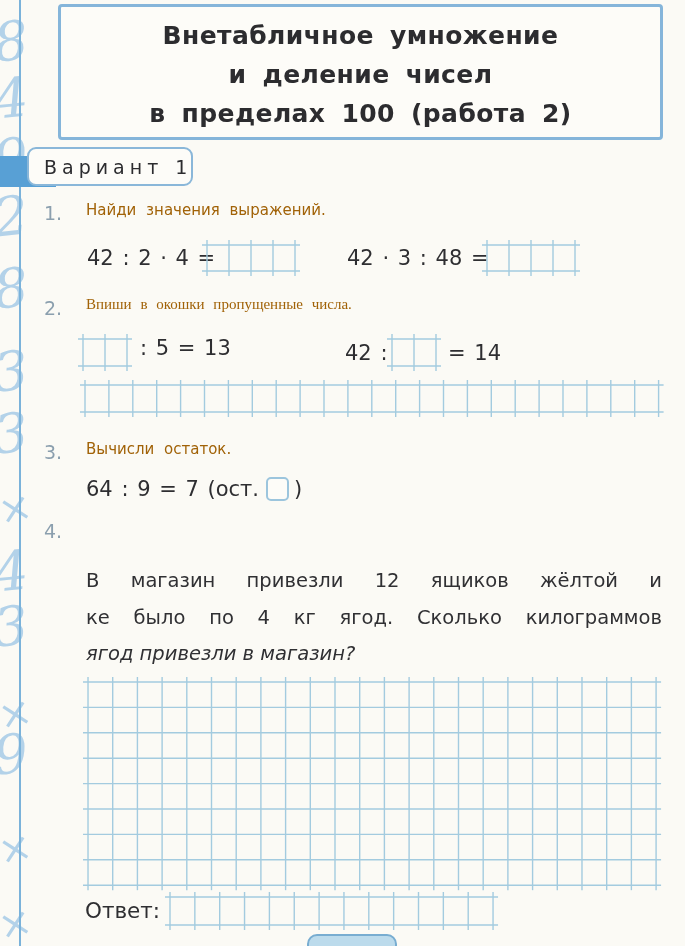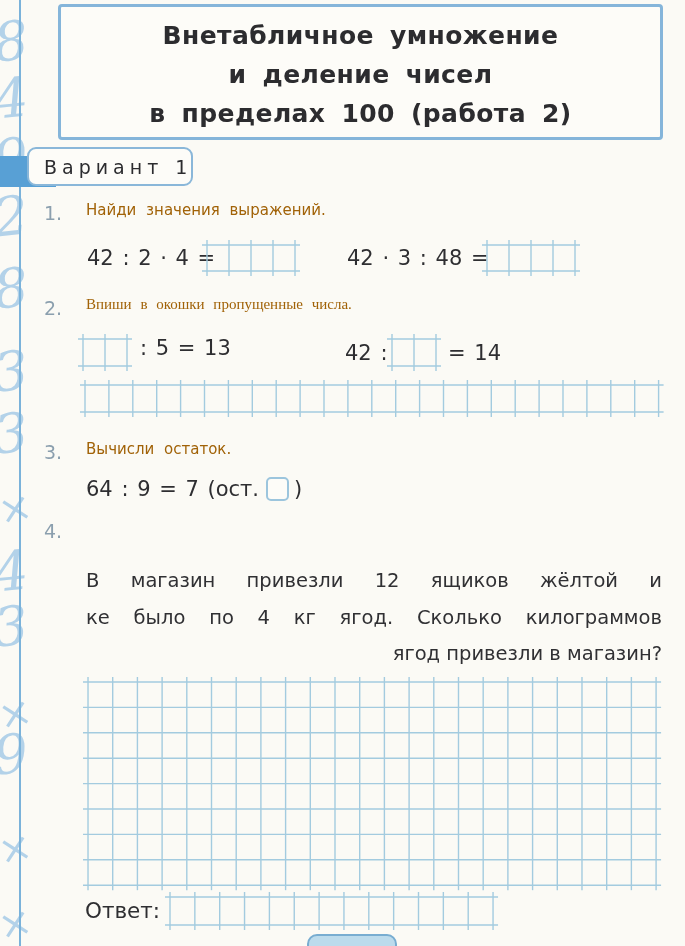--- a/index.html
+++ b/index.html
@@ -63,21 +63,21 @@
     display:inline-block; width:19px; height:20px; margin:0 5px 0 7px;
     border:2px solid #9cc5dd; border-radius:5px; background:#fdfcf8;
   }
 
   .n4{left:44px; top:520px;}
   .word-problem{
     left:86px; top:519px; width:576px;
     font-size:19.5px; line-height:36.6px; color:#303033;margin-top:44px;
   }
   .word-problem .jline{text-align:justify; text-align-last:justify;}
-  .word-problem .lline{text-align:right;}
+  .word-problem .lline{text-align:left;font-style:italic;}
 
   .biggrid{left:83px; top:677px;}
 
   .answer-label{left:85px; top:898px; font-size:21.5px; color:#2e2e31;}
   .answer-strip{left:165px; top:892px;}
 
   .page-badge{
     left:307px; top:934px; width:86px; height:28px;
     background:#bcdbec; border:2px solid #78add1; border-radius:10px;
   }

